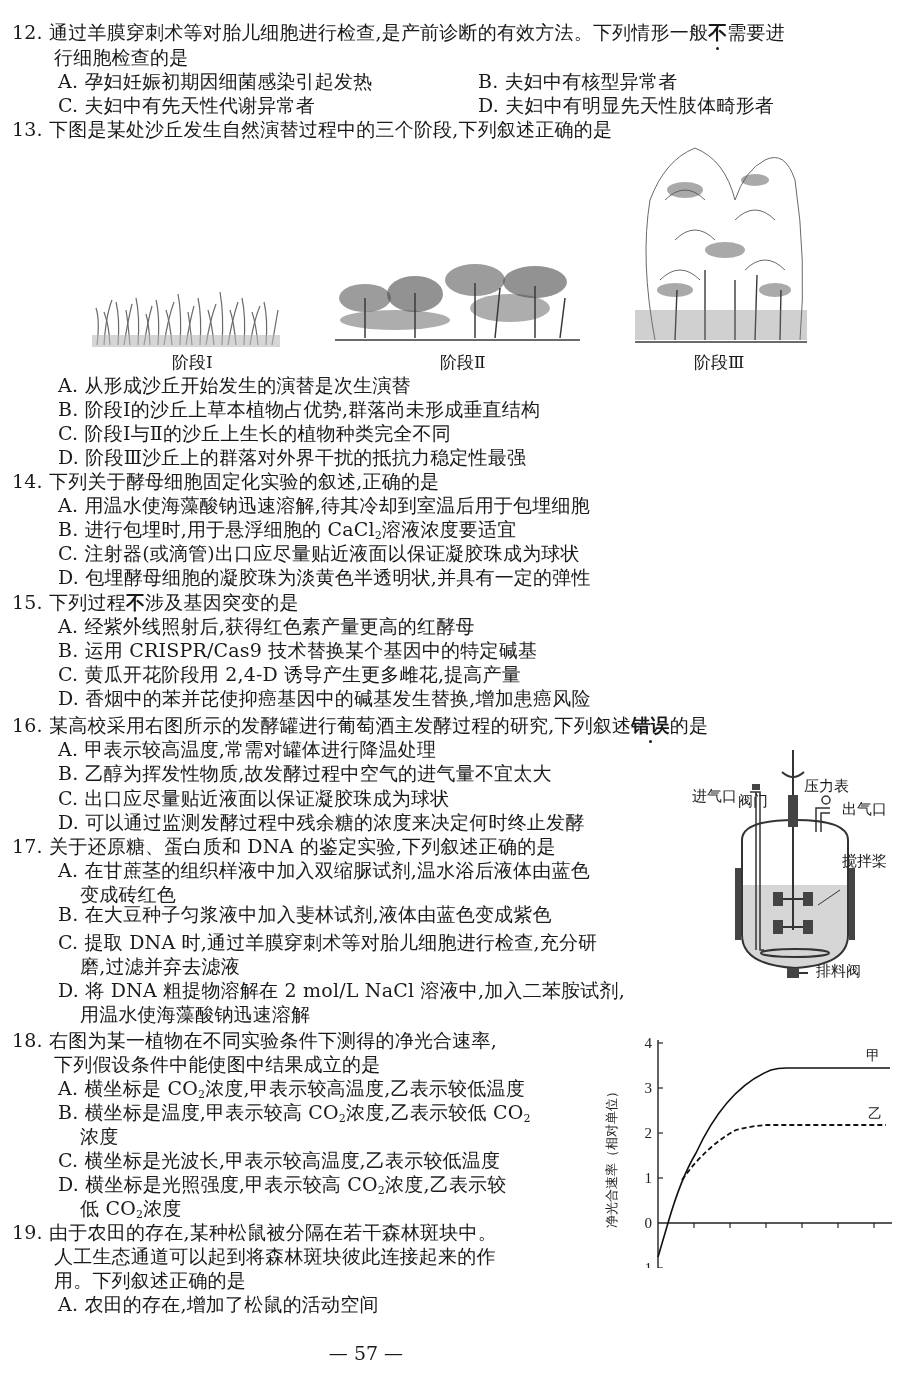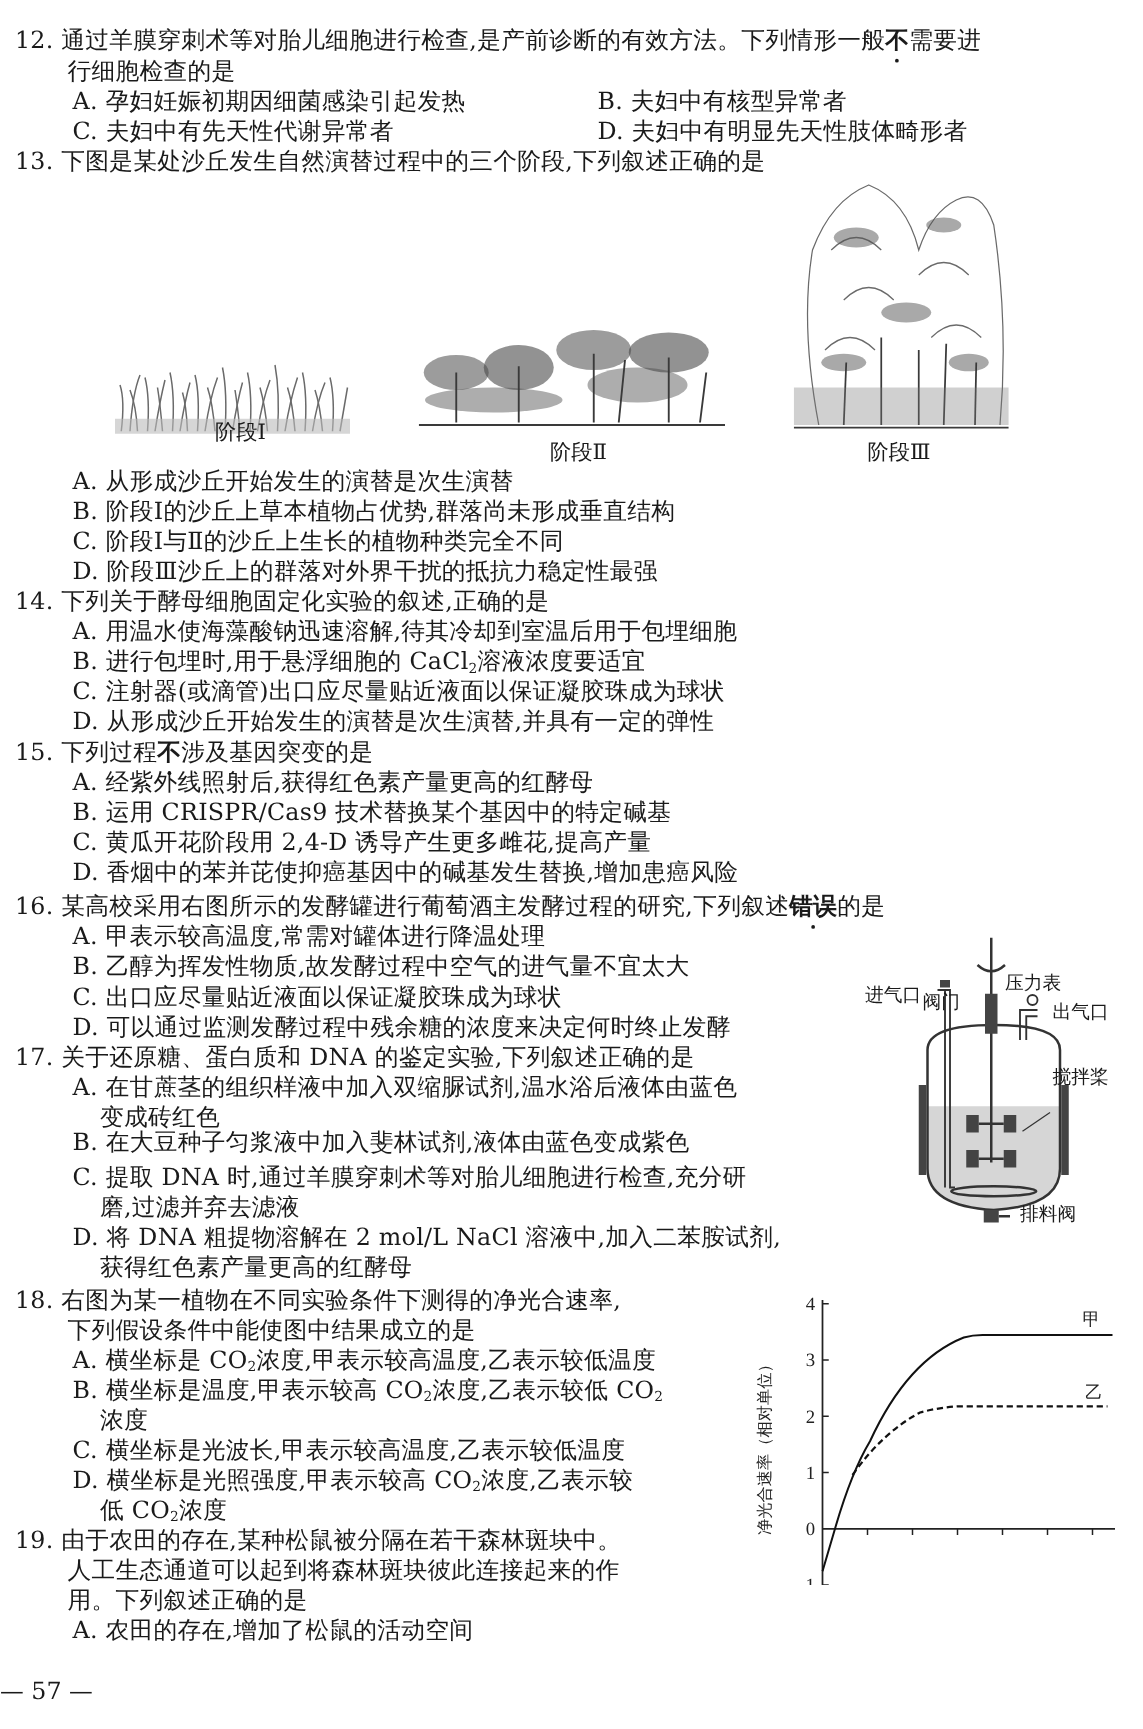--- a/index.html
+++ b/index.html
@@ -10,21 +10,21 @@
   .qc { left:54px; }
   .o  { left:58px; }
   .oc { left:80px; }
   .em { position:relative; font-weight:bold; }
   .em::after { content:""; position:absolute; left:50%; bottom:-7px; width:3px; height:3px; margin-left:-1.5px;
                background:#1a1a1a; border-radius:50%; }
   sub { font-size:11px; vertical-align:-3px; }
   .fig { position:absolute; }
   .cap { position:absolute; font-size:17px; line-height:20px; white-space:nowrap; }
   .lbl { position:absolute; font-size:15px; line-height:18px; white-space:nowrap; }
-  .pnum { position:absolute; left:0; width:732px; top:1342px; font-size:19px; }
+  .pnum { position:absolute; left:0; width:732px; top:1342px; text-align:center; font-size:19px; }
 </style>
 </head>
 <body>
 
 <div class="ln q" style="top:20px"><span>12.</span> <span>通过羊膜穿刺术等对胎儿细胞进行检查,是产前诊断的有效方法。下列情形一般</span><span class="em">不</span><span>需要进</span></div>
 <div class="ln qc" style="top:45px">行细胞检查的是</div>
 <div class="ln o" style="top:69px">A. 孕妇妊娠初期因细菌感染引起发热</div>
 <div class="ln" style="top:69px;left:478px">B. 夫妇中有核型异常者</div>
 <div class="ln o" style="top:93px">C. 夫妇中有先天性代谢异常者</div>
 <div class="ln" style="top:93px;left:478px">D. 夫妇中有明显先天性肢体畸形者</div>
@@ -55,21 +55,21 @@
       <path d="M136 65 Q140 40 146 22"></path>
       <path d="M144 65 Q142 42 138 30"></path>
     <path d="M152 65 Q154 36 150 18"></path>
       <path d="M158 65 Q162 40 168 26"></path>
       <path d="M166 65 Q164 44 160 32"></path>
     <path d="M174 65 Q176 38 172 22"></path>
       <path d="M180 65 Q184 42 186 30"></path>
   </g>
   <rect x="0" y="55" width="188" height="12" fill="#bbbbbb" opacity="0.6"></rect>
 </svg>
-<div class="cap" style="left:172px;top:336px">阶段Ⅰ</div>
+<div class="cap" style="left:172px;top:352px">阶段Ⅰ</div>
 
 <svg class="fig" style="left:335px;top:258px" width="250" height="88" viewBox="0 0 250 88">
   <g fill="#4a4a4a">
     <ellipse cx="30" cy="40" rx="26" ry="14" opacity="0.55"></ellipse>
     <ellipse cx="80" cy="36" rx="28" ry="18" opacity="0.6"></ellipse>
     <ellipse cx="140" cy="22" rx="30" ry="16" opacity="0.55"></ellipse>
     <ellipse cx="200" cy="24" rx="32" ry="16" opacity="0.6"></ellipse>
     <ellipse cx="175" cy="50" rx="40" ry="14" opacity="0.45"></ellipse>
     <ellipse cx="60" cy="62" rx="55" ry="10" opacity="0.45"></ellipse>
   </g>
@@ -111,21 +111,21 @@
 
 <div class="ln o" style="top:373px">A. 从形成沙丘开始发生的演替是次生演替</div>
 <div class="ln o" style="top:397px">B. 阶段Ⅰ的沙丘上草本植物占优势,群落尚未形成垂直结构</div>
 <div class="ln o" style="top:421px">C. 阶段Ⅰ与Ⅱ的沙丘上生长的植物种类完全不同</div>
 <div class="ln o" style="top:445px">D. 阶段Ⅲ沙丘上的群落对外界干扰的抵抗力稳定性最强</div>
 
 <div class="ln q" style="top:469px"><span>14.</span> <span>下列关于酵母细胞固定化实验的叙述,正确的是</span></div>
 <div class="ln o" style="top:493px">A. 用温水使海藻酸钠迅速溶解,待其冷却到室温后用于包埋细胞</div>
 <div class="ln o" style="top:517px"><span>B. 进行包埋时,用于悬浮细胞的 CaCl</span><sub>2</sub><span>溶液浓度要适宜</span></div>
 <div class="ln o" style="top:541px">C. 注射器(或滴管)出口应尽量贴近液面以保证凝胶珠成为球状</div>
-<div class="ln o" style="top:565px">D. 从形成沙丘开始发生的演替是次生演替,并具有一定的弹性</div>
+<div class="ln o" style="top:565px">D. 包埋酵母细胞的凝胶珠为淡黄色半透明状,并具有一定的弹性</div>
 
 <div class="ln q" style="top:590px"><span>15.</span> <span>下列过程</span><span class="em">不</span><span>涉及基因突变的是</span></div>
 <div class="ln o" style="top:614px">A. 经紫外线照射后,获得红色素产量更高的红酵母</div>
 <div class="ln o" style="top:638px">B. 运用 CRISPR/Cas9 技术替换某个基因中的特定碱基</div>
 <div class="ln o" style="top:662px">C. 黄瓜开花阶段用 2,4-D 诱导产生更多雌花,提高产量</div>
 <div class="ln o" style="top:686px">D. 香烟中的苯并芘使抑癌基因中的碱基发生替换,增加患癌风险</div>
 
 <div class="ln q" style="top:713px"><span>16.</span> <span>某高校采用右图所示的发酵罐进行葡萄酒主发酵过程的研究,下列叙述</span><span class="em">错误</span><span>的是</span></div>
 <div class="ln o" style="top:737px">A. 甲表示较高温度,常需对罐体进行降温处理</div>
 <div class="ln o" style="top:761px">B. 乙醇为挥发性物质,故发酵过程中空气的进气量不宜太大</div>
@@ -171,21 +171,21 @@
 <div class="lbl" style="left:842px;top:852px">搅拌桨</div>
 <div class="lbl" style="left:816px;top:962px">排料阀</div>
 
 <div class="ln q" style="top:834px"><span>17.</span> <span>关于还原糖、蛋白质和 DNA 的鉴定实验,下列叙述正确的是</span></div>
 <div class="ln o" style="top:858px">A. 在甘蔗茎的组织样液中加入双缩脲试剂,温水浴后液体由蓝色</div>
 <div class="ln oc" style="top:882px">变成砖红色</div>
 <div class="ln o" style="top:902px">B. 在大豆种子匀浆液中加入斐林试剂,液体由蓝色变成紫色</div>
 <div class="ln o" style="top:930px">C. 提取 DNA 时,通过羊膜穿刺术等对胎儿细胞进行检查,充分研</div>
 <div class="ln oc" style="top:954px">磨,过滤并弃去滤液</div>
 <div class="ln o" style="top:978px">D. 将 DNA 粗提物溶解在 2 mol/L NaCl 溶液中,加入二苯胺试剂,</div>
-<div class="ln oc" style="top:1002px">获得红色素产量更高的红酵母</div>
+<div class="ln oc" style="top:1002px">用温水使海藻酸钠迅速溶解</div>
 
 <div class="ln q" style="top:1028px"><span>18.</span> <span>右图为某一植物在不同实验条件下测得的净光合速率,</span></div>
 <div class="ln qc" style="top:1052px">下列假设条件中能使图中结果成立的是</div>
 <div class="ln o" style="top:1076px"><span>A. 横坐标是 CO</span><sub>2</sub><span>浓度,甲表示较高温度,乙表示较低温度</span></div>
 <div class="ln o" style="top:1100px"><span>B. 横坐标是温度,甲表示较高 CO</span><sub>2</sub><span>浓度,乙表示较低 CO</span><sub>2</sub></div>
 <div class="ln oc" style="top:1124px">浓度</div>
 <div class="ln o" style="top:1148px">C. 横坐标是光波长,甲表示较高温度,乙表示较低温度</div>
 <div class="ln o" style="top:1172px"><span>D. 横坐标是光照强度,甲表示较高 CO</span><sub>2</sub><span>浓度,乙表示较</span></div>
 <div class="ln oc" style="top:1196px"><span>低 CO</span><sub>2</sub><span>浓度</span></div>
 

